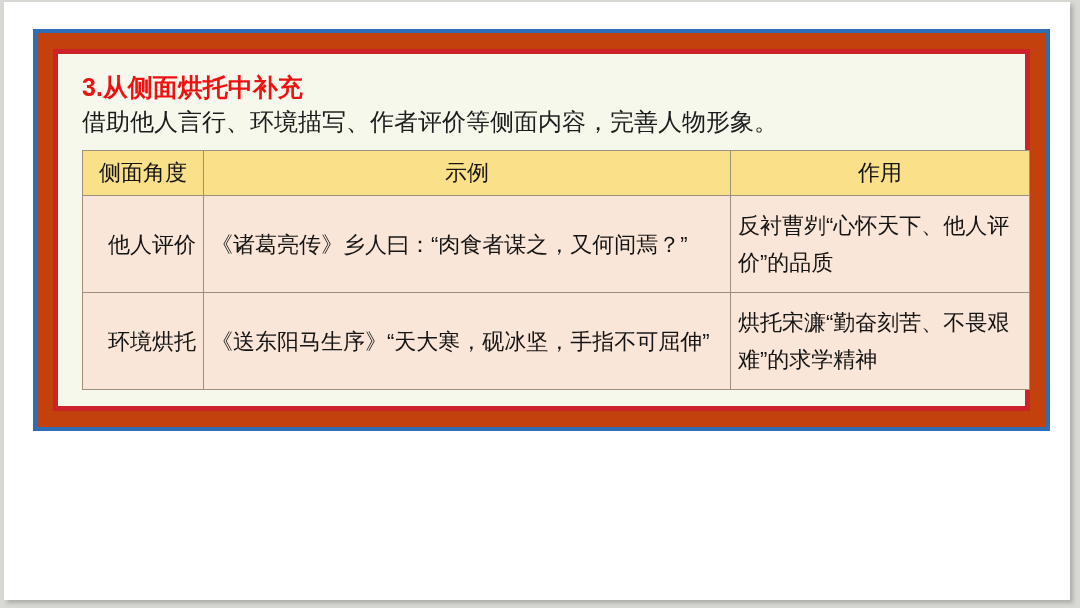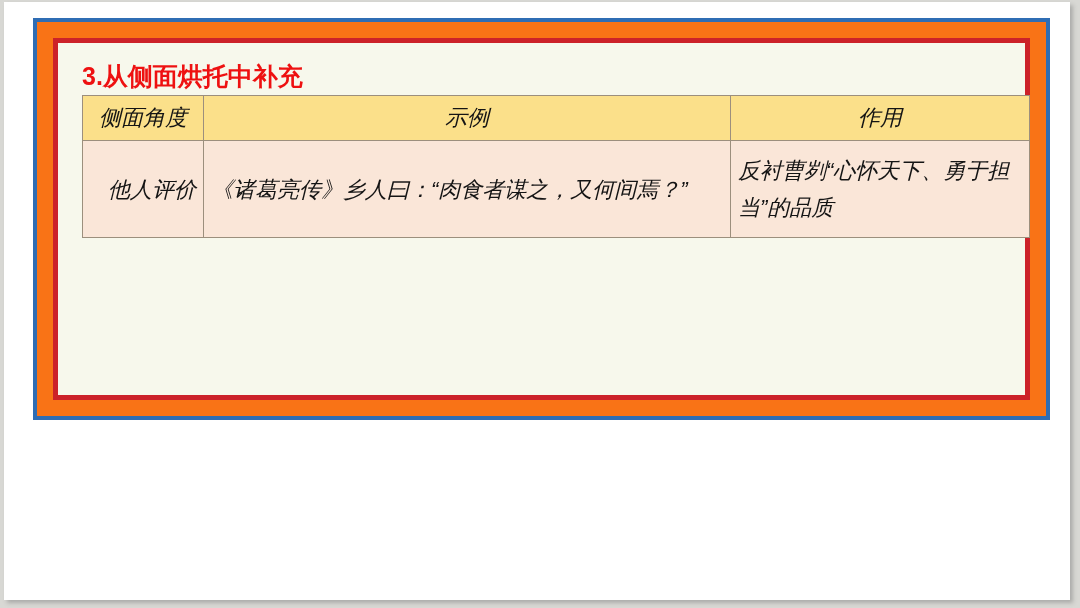--- a/index.html
+++ b/index.html
@@ -30,26 +30,26 @@
     height: 598px;
     background: #ffffff;
     box-sizing: border-box;
     box-shadow: 3px 3px 4px rgba(120,120,120,0.45);
   }
 
   
   .frame-blue {
     position: absolute;
     left: 29px;
-    top: 16px;
+    top: 27px;
     width: 1017px;
     height: 402px;
     border: 4px solid #2f6db4;
     box-sizing: border-box;
-    background: #f97316;
+    background: #c2410c;
   }
   
   .frame-red {
     position: absolute;
     left: 16px;
     top: 16px;
     right: 16px;
     bottom: 16px;
     border: 5px solid #cc2229;
     box-sizing: border-box;
@@ -82,21 +82,20 @@
     margin: 0 0 12px 0;
   }
 
   
   table.side-table {
     border-collapse: collapse;
     table-layout: fixed;
     width: 947px;
     margin: 0;
     background: #fae6d8;
-    font-style: italic;
   }
   table.side-table col.c1 { width: 121px; }
   table.side-table col.c2 { width: 527px; }
   table.side-table col.c3 { width: 299px; }
 
   table.side-table th,
   table.side-table td {
     border: 1px solid #9c8f7d;
     padding: 4px 7px;
     font-size: 22px;
@@ -137,39 +136,45 @@
 <div id="slide">
   <div class="slide-page">
 
     <div class="frame-blue">
       <div class="frame-red">
 
         <div class="content">
 
           <div class="heading">3.从侧面烘托中补充</div>
 
+          <div class="subheading">借助他人言行、环境描写、作者评价等侧面内容，完善人物形象。</div>
 
           <table class="side-table">
             <colgroup>
               <col class="c1">
               <col class="c2">
               <col class="c3">
             </colgroup>
             <thead>
               <tr>
                 <th>侧面角度</th>
                 <th>示例</th>
                 <th>作用</th>
               </tr>
             </thead>
             <tbody>
               <tr class="r1">
                 <td class="angle-cell">他人评价</td>
                 <td class="example-cell">《诸葛亮传》乡人曰：“肉食者谋之，又何间焉？”</td>
-                <td class="effect-cell">反衬曹刿“心怀天下、勇于担当”的品质</td>
+                <td class="effect-cell">反衬曹刿“心怀天下、他人评价”的品质</td>
+              </tr>
+              <tr class="r2">
+                <td class="angle-cell">环境烘托</td>
+                <td class="example-cell">《送东阳马生序》“天大寒，砚冰坚，手指不可屈伸”</td>
+                <td class="effect-cell">烘托宋濂“勤奋刻苦、不畏艰难”的求学精神</td>
               </tr>
             </tbody>
           </table>
 
         </div>
 
       </div>
     </div>
 
   </div>

